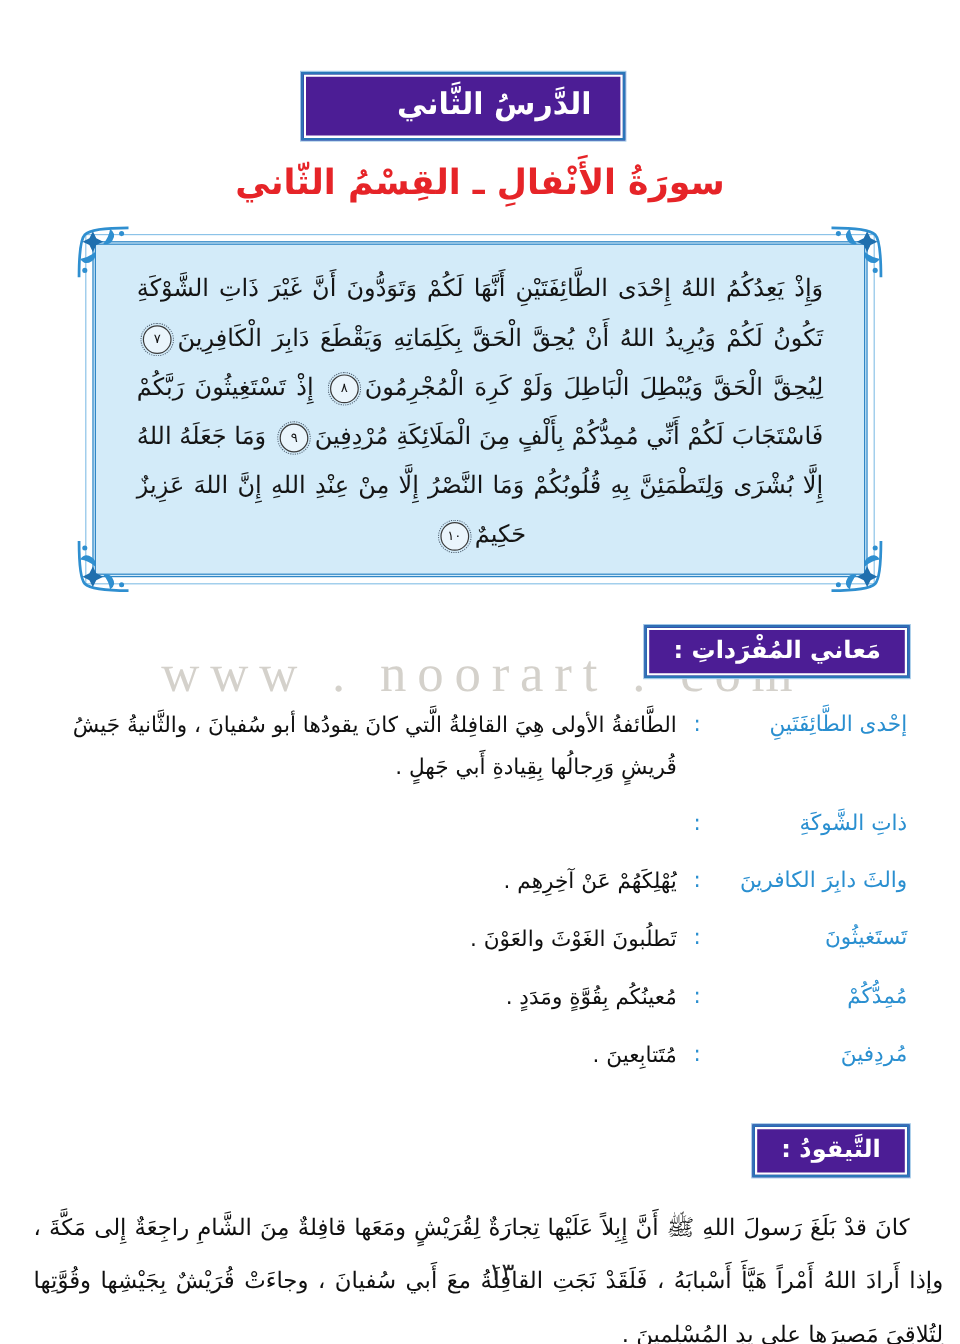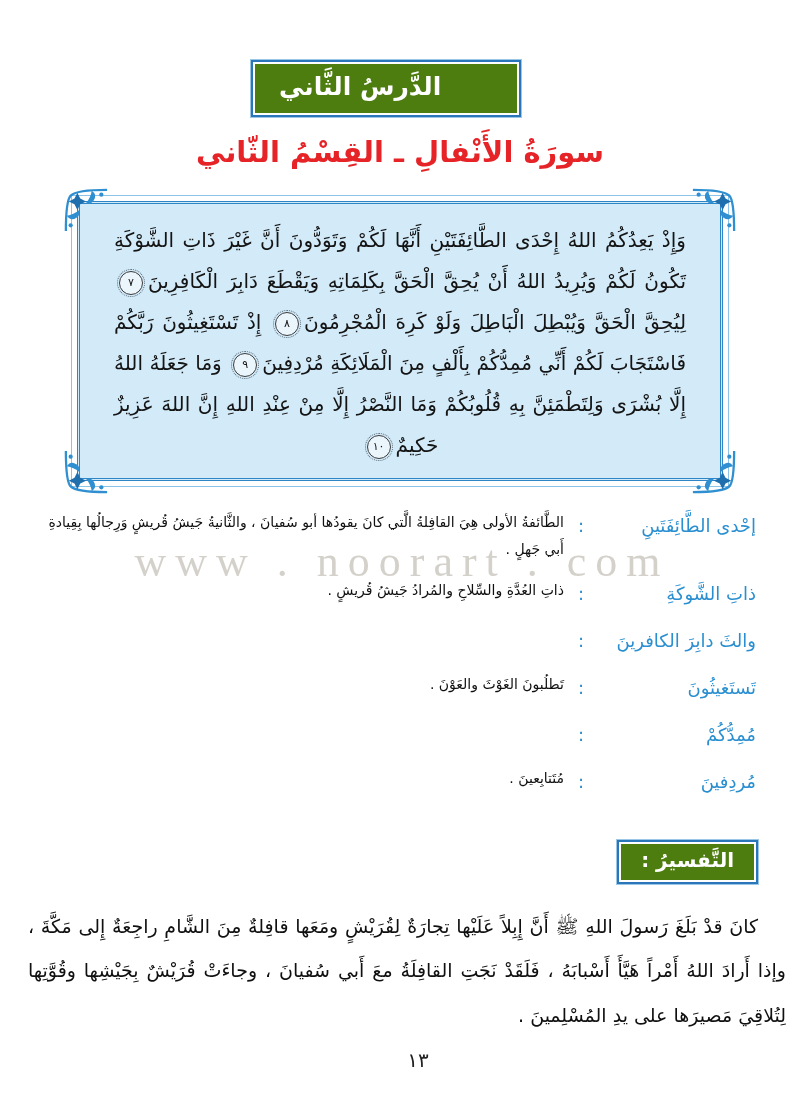--- a/index.html
+++ b/index.html
@@ -8,26 +8,26 @@
     font-family:"DejaVu Sans", sans-serif;
     position:relative;
     overflow:hidden;
     color:#1a1a1a;
   }
   .content { position:relative; z-index:1; padding-top:60px; }
 
   
   .blue-box {
     display:inline-block;
-    background:#4d7c0f;
+    background:#4c1d95;
     border:2px solid #2a76b8;
     box-shadow: inset 0 0 0 2px #ffffff, 0 0 0 1px #9cc6e6;
     color:#ffffff;
     font-weight:bold;
-    text-align:left;
+    text-align:right;
   }
   .lesson-banner-wrap { text-align:center; transform:translateX(-14px); }
   .lesson-banner { min-width:270px; padding:10px 26px 14px; font-size:25px; }
 
   .page-title {
     text-align:center;
     color:#e62428;
     font-weight:bold;
     font-size:29px;
     margin-top:18px;
@@ -82,21 +82,21 @@
   .section-label { padding:6px 22px 10px; font-size:20px; }
 
   .vocab-list { direction:rtl; margin:22px 44px 0 36px; }
   .vocab-row { display:flex; align-items:flex-start; margin-bottom:13px; }
   .vocab-term {
     width:172px; flex-shrink:0;
     color:#2a8fd0; font-weight:normal;
     font-size:18px; line-height:1.9;
   }
   .vocab-colon { width:20px; flex-shrink:0; color:#2a8fd0; font-size:18px; line-height:1.9; }
-  .vocab-def { flex:1; color:#101010; font-size:14px; line-height:1.95; }
+  .vocab-def { flex:1; color:#101010; font-size:18px; line-height:1.95; }
 
   .tafsir-label-row { margin-top:40px; }
   .tafsir-body {
     direction:rtl;
     margin:20px 14px 0 28px;
     font-size:19px;
     line-height:2.35;
     text-align:justify;
     text-indent:28px;
     color:#101010;
@@ -178,53 +178,57 @@
     <div class="quran-inner">
       <p class="quran-text">
         <span>وَإِذْ يَعِدُكُمُ اللهُ إِحْدَى الطَّائِفَتَيْنِ أَنَّهَا لَكُمْ وَتَوَدُّونَ أَنَّ غَيْرَ ذَاتِ الشَّوْكَةِ تَكُونُ لَكُمْ وَيُرِيدُ اللهُ أَنْ يُحِقَّ الْحَقَّ بِكَلِمَاتِهِ وَيَقْطَعَ دَابِرَ الْكَافِرِينَ</span><span class="verse-medallion">٧</span>
         <span>لِيُحِقَّ الْحَقَّ وَيُبْطِلَ الْبَاطِلَ وَلَوْ كَرِهَ الْمُجْرِمُونَ</span><span class="verse-medallion">٨</span>
         <span>إِذْ تَسْتَغِيثُونَ رَبَّكُمْ فَاسْتَجَابَ لَكُمْ أَنِّي مُمِدُّكُمْ بِأَلْفٍ مِنَ الْمَلَائِكَةِ مُرْدِفِينَ</span><span class="verse-medallion">٩</span>
         <span>وَمَا جَعَلَهُ اللهُ إِلَّا بُشْرَى وَلِتَطْمَئِنَّ بِهِ قُلُوبُكُمْ وَمَا النَّصْرُ إِلَّا مِنْ عِنْدِ اللهِ إِنَّ اللهَ عَزِيزٌ حَكِيمٌ</span><span class="verse-medallion">١٠</span>
       </p>
     </div>
   </div>
 
+  <div class="section-label-row">
+    <div class="blue-box section-label">مَعاني المُفْرَداتِ :</div>
+  </div>
 
   <div class="vocab-list">
     <div class="vocab-row">
       <div class="vocab-term">إحْدى الطَّائِفَتَينِ</div>
       <div class="vocab-colon">:</div>
       <div class="vocab-def">الطَّائفةُ الأولى هِيَ القافِلةُ الَّتي كانَ يقودُها أبو سُفيانَ ، والثَّانيةُ جَيشُ قُريشٍ وَرِجالُها بِقِيادةِ أَبي جَهلٍ .</div>
     </div>
     <div class="vocab-row">
       <div class="vocab-term">ذاتِ الشَّوكَةِ</div>
       <div class="vocab-colon">:</div>
-      <div class="vocab-def">ذاتِ العُدَّةِ والسِّلاحِ والمُرادُ جَيشُ قُريشٍ .</div>
     </div>
     <div class="vocab-row">
       <div class="vocab-term">والثَ دابِرَ الكافرينَ</div>
       <div class="vocab-colon">:</div>
+      <div class="vocab-def">يُهْلِكَهُمْ عَنْ آخِرِهِم .</div>
     </div>
     <div class="vocab-row">
       <div class="vocab-term">تَستَغيثُونَ</div>
       <div class="vocab-colon">:</div>
       <div class="vocab-def">تَطلُبونَ الغَوْثَ والعَوْنَ .</div>
     </div>
     <div class="vocab-row">
       <div class="vocab-term">مُمِدُّكُمْ</div>
       <div class="vocab-colon">:</div>
+      <div class="vocab-def">مُعينُكُم بِقُوَّةٍ ومَدَدٍ .</div>
     </div>
     <div class="vocab-row">
       <div class="vocab-term">مُردِفينَ</div>
       <div class="vocab-colon">:</div>
       <div class="vocab-def">مُتَتابِعينَ .</div>
     </div>
   </div>
 
   <div class="section-label-row tafsir-label-row">
-    <div class="blue-box section-label">التَّفسيرُ :</div>
+    <div class="blue-box section-label">التَّيقودُ :</div>
   </div>
 
   <p class="tafsir-body">كانَ قدْ بَلَغَ رَسولَ اللهِ ﷺ أَنَّ إِبِلاً عَلَيْها تِجارَةٌ لِقُرَيْشٍ ومَعَها قافِلةٌ مِنَ الشَّامِ راجِعَةٌ إِلى مَكَّةَ ، وإذا أَرادَ اللهُ أَمْراً هَيَّأَ أَسْبابَهُ ، فَلَقَدْ نَجَتِ القافِلَةُ معَ أَبي سُفيانَ ، وجاءَتْ قُرَيْشٌ بِجَيْشِها وقُوَّتِها لِتُلاقِيَ مَصيرَها على يدِ المُسْلِمينَ .</p>
 
 </div>
 
 <div class="page-number">١٣</div>
 
 </body></html>

